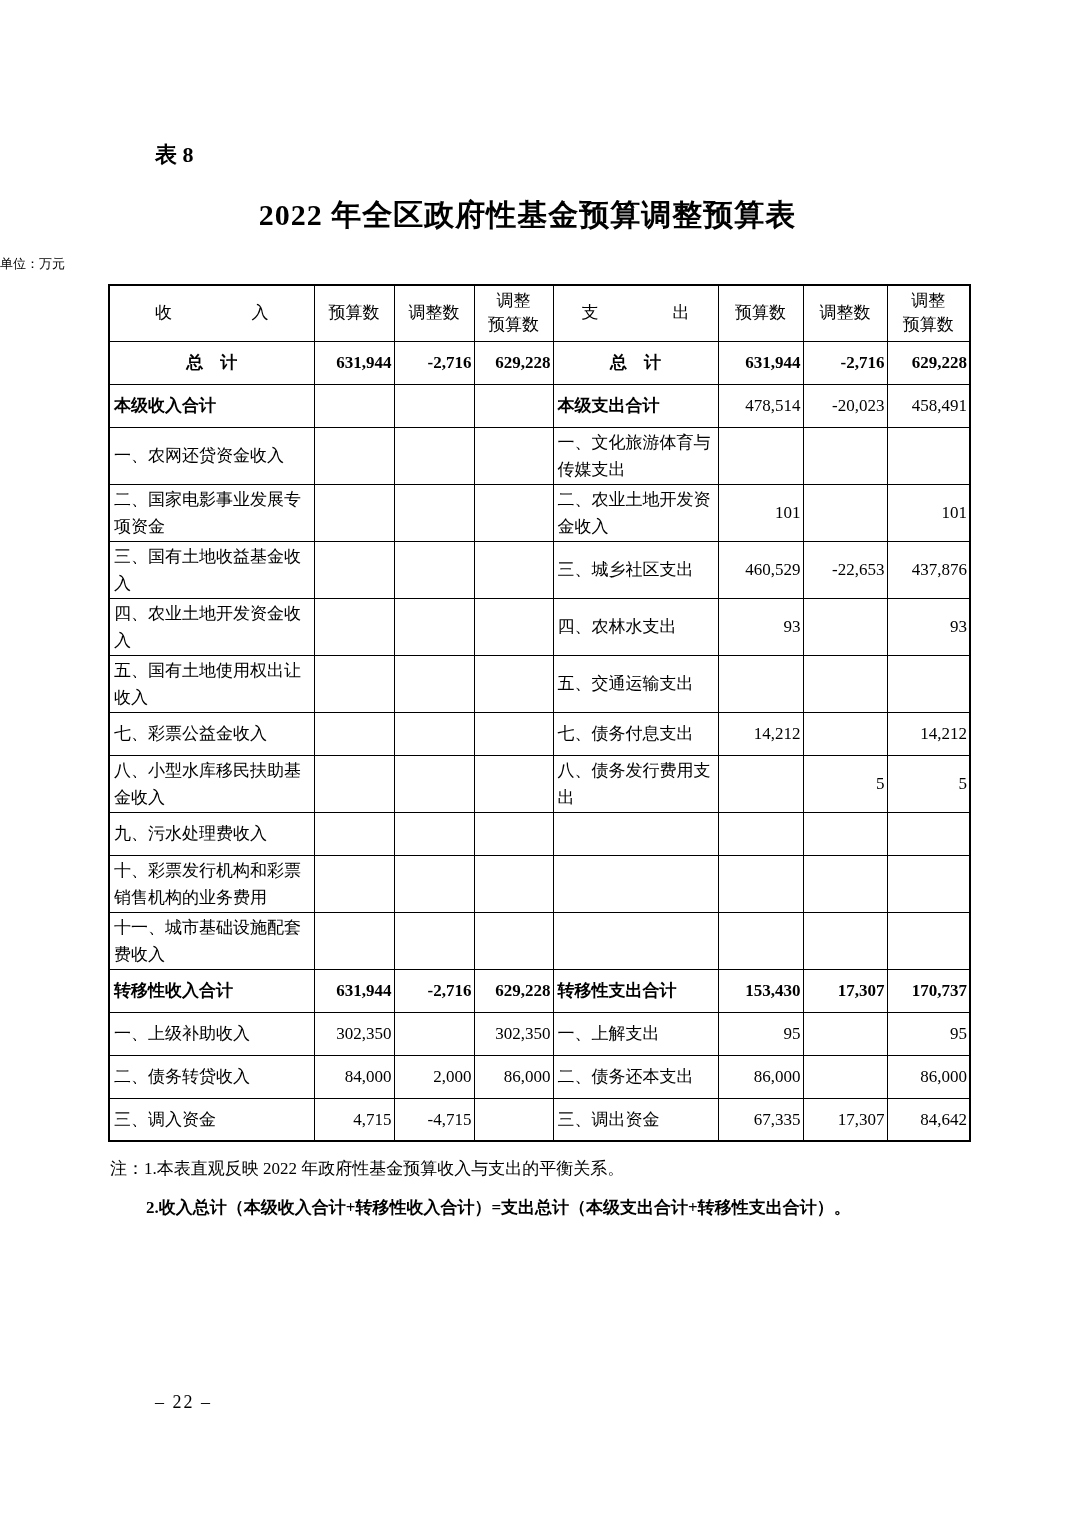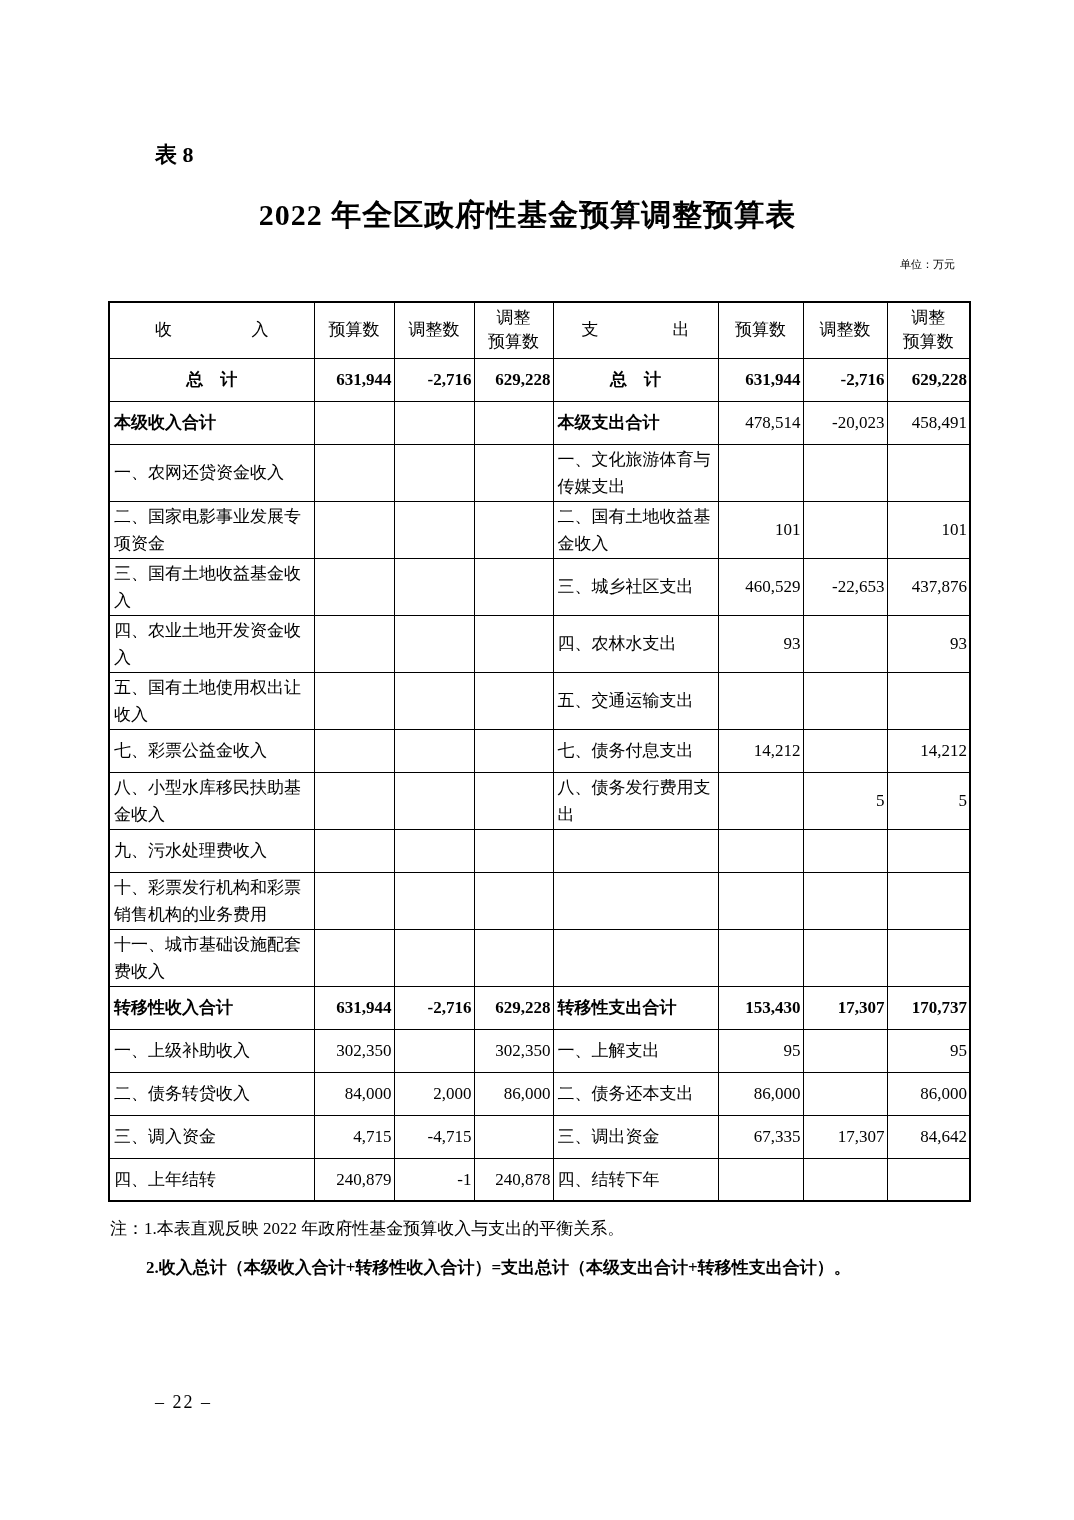--- a/index.html
+++ b/index.html
@@ -8,24 +8,24 @@
     position:relative;
     width:1055px; height:1520px;
     background:#ffffff;
     color:#000000;
     font-family:"Liberation Serif","DejaVu Serif",serif;
     padding-top:140px;
     overflow:hidden;
   }
   .table-label { margin-left:155px; font-size:22px; font-weight:bold; line-height:30px; }
   .title { margin-top:24px; text-align:center; font-size:30px; font-weight:bold; letter-spacing:1px; line-height:42px; }
-  .unit { margin-top:16px; margin-right:100px; text-align:right; font-size:11px; line-height:24px; }
+  .unit { margin-top:16px; margin-right:100px; text-align:left; font-size:13px; line-height:24px; }
 
   table.budget {
-    margin:25px 0 0 108px;
+    margin:8px 0 0 108px;
     border-collapse:collapse;
     table-layout:fixed;
     width:861px;
     border:2px solid #000;
   }
   th, td { border:1px solid #000; font-size:17px; font-weight:normal; vertical-align:middle; overflow:hidden; }
   thead tr { height:56px; }
   tbody tr { height:43px; }
   tbody tr.t2 { height:57px; }
   th { text-align:center; line-height:24px; }
@@ -109,21 +109,21 @@
         <td class="lbl">一、文化旅游体育与传媒支出</td>
         <td class="num"></td>
         <td class="num"></td>
         <td class="num"></td>
       </tr>
       <tr class="t2">
         <td class="lbl">二、国家电影事业发展专项资金</td>
         <td class="num"></td>
         <td class="num"></td>
         <td class="num"></td>
-        <td class="lbl">二、国有土地收益基金收入</td>
+        <td class="lbl">二、农业土地开发资金收入</td>
         <td class="num">101</td>
         <td class="num"></td>
         <td class="num">101</td>
       </tr>
       <tr class="t2">
         <td class="lbl">三、国有土地收益基金收入</td>
         <td class="num"></td>
         <td class="num"></td>
         <td class="num"></td>
         <td class="lbl">三、城乡社区支出</td>
@@ -234,30 +234,20 @@
       <tr>
         <td class="lbl">三、调入资金</td>
         <td class="num">4,715</td>
         <td class="num">-4,715</td>
         <td class="num"></td>
         <td class="lbl">三、调出资金</td>
         <td class="num">67,335</td>
         <td class="num">17,307</td>
         <td class="num">84,642</td>
       </tr>
-      <tr>
-        <td class="lbl">四、上年结转</td>
-        <td class="num">240,879</td>
-        <td class="num">-1</td>
-        <td class="num">240,878</td>
-        <td class="lbl">四、结转下年</td>
-        <td class="num"></td>
-        <td class="num"></td>
-        <td class="num"></td>
-      </tr>
     </tbody>
   </table>
 
   <div class="notes">
     <div class="note-1">注：1.本表直观反映 2022 年政府性基金预算收入与支出的平衡关系。</div>
     <div class="note-2">2.收入总计（本级收入合计+转移性收入合计）=支出总计（本级支出合计+转移性支出合计）。</div>
   </div>
 
   <div class="pagenum">– 22 –</div>
 

